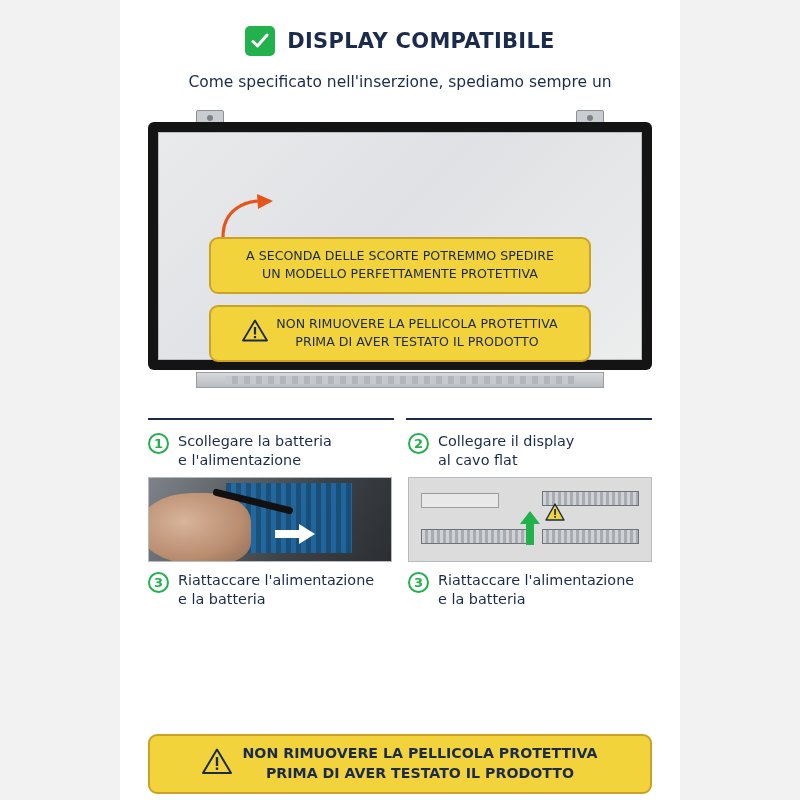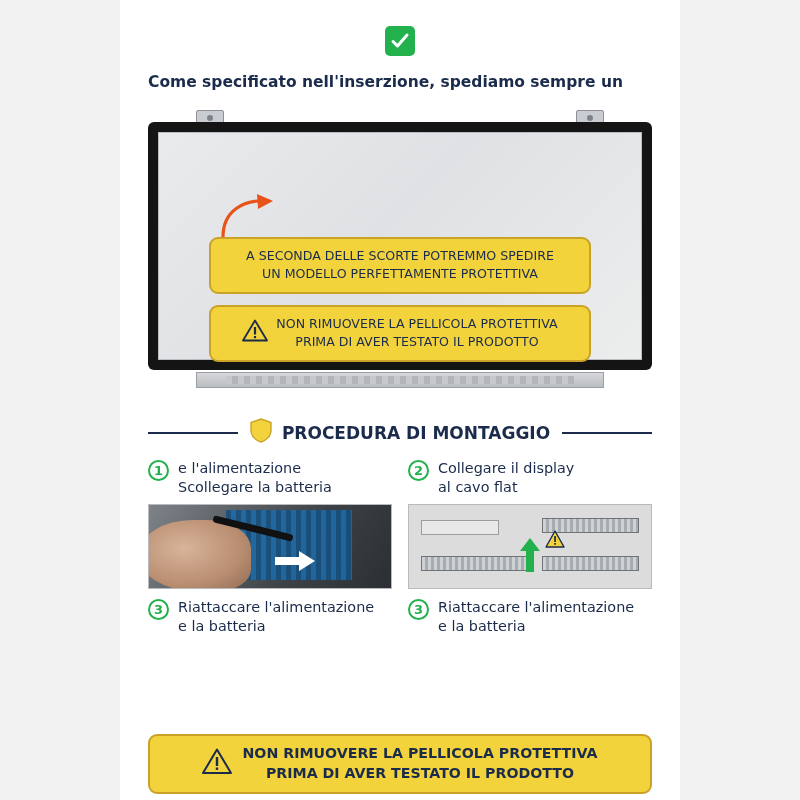--- a/index.html
+++ b/index.html
@@ -32,24 +32,23 @@
     display: flex; align-items: center; justify-content: center;
     flex: 0 0 auto;
   }
   .check-box svg { display: block; }
   .header-title {
     font-size: 21px; font-weight: bold; color: #1b2b4b;
     letter-spacing: .3px;
   }
   .intro {
     margin: 14px 28px 0 28px;
-    text-align: left;
+    text-align: center;
     font-size: 15.5px; line-height: 1.55;
     color: #1b2b4b;
-    font-weight: bold;
   }
   
   .screen-wrap {
     position: relative;
     margin: 16px 28px 0 28px;
     height: 290px;
   }
   .tab {
     position: absolute; top: 0; width: 28px; height: 14px;
     background: #c9ccd1; border: 1px solid #8d9096; border-radius: 2px;
@@ -184,20 +183,21 @@
 
 <div id="page">
   <div class="sheet">
 
     <div class="header-row">
       <div class="check-box">
         <svg width="20" height="20" viewBox="0 0 20 20">
           <path d="M3 10.5 L7.5 15 L17 4" fill="none" stroke="#ffffff" stroke-width="3" stroke-linecap="round" stroke-linejoin="round"></path>
         </svg>
       </div>
+      <div class="header-title">DISPLAY COMPATIBILE</div>
     </div>
 
     <div class="intro">
       <div>Come specificato nell'inserzione, spediamo sempre un</div>
     </div>
 
     <div class="screen-wrap">
       <div class="tab left"></div>
       <div class="tab right"></div>
 
@@ -233,38 +233,30 @@
           </div>
 
         </div>
       </div>
       <div class="foot"></div>
       <div class="foot-strip"></div>
     </div>
 
     <div class="proc-head">
       <div class="line"></div>
-      <div class="label">
-        <span class="shield">
-          <svg width="22" height="25" viewBox="0 0 22 25">
-            <path d="M11 1 L21 4.5 V12 C21 18.5 16 22.5 11 24 C6 22.5 1 18.5 1 12 V4.5 Z" fill="#f2d33c" stroke="#c9a227" stroke-width="1.4"></path>
-          </svg>
-        </span>
-        <span>PROCEDURA DI MONTAGGIO</span>
-      </div>
       <div class="line"></div>
     </div>
 
     <div class="steps">
 
       <div class="step">
         <div class="num">1</div>
         <div>
+          <div>Scollegare la batteria</div>
           <div>e l'alimentazione</div>
-          <div>Scollegare la batteria</div>
         </div>
       </div>
 
       <div class="step">
         <div class="num">2</div>
         <div>
           <div>Collegare il display</div>
           <div>al cavo flat</div>
         </div>
       </div>

